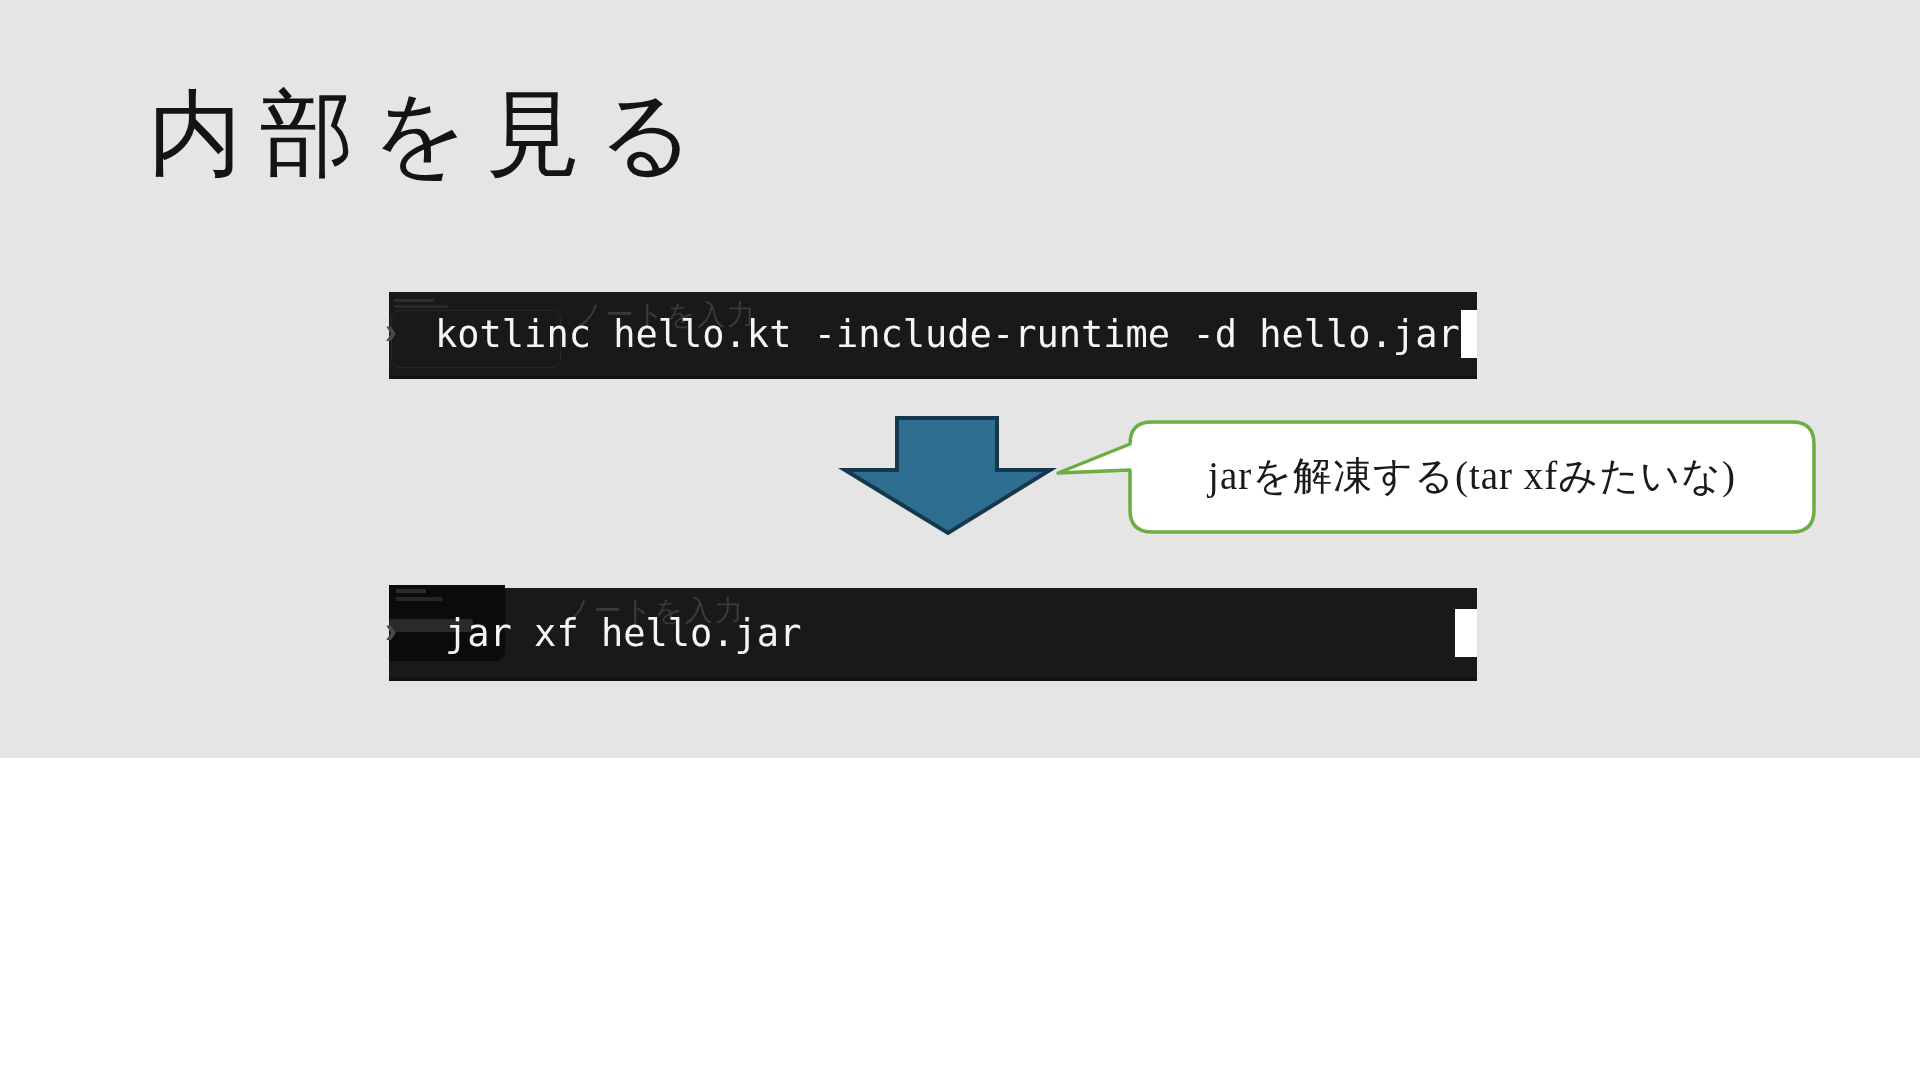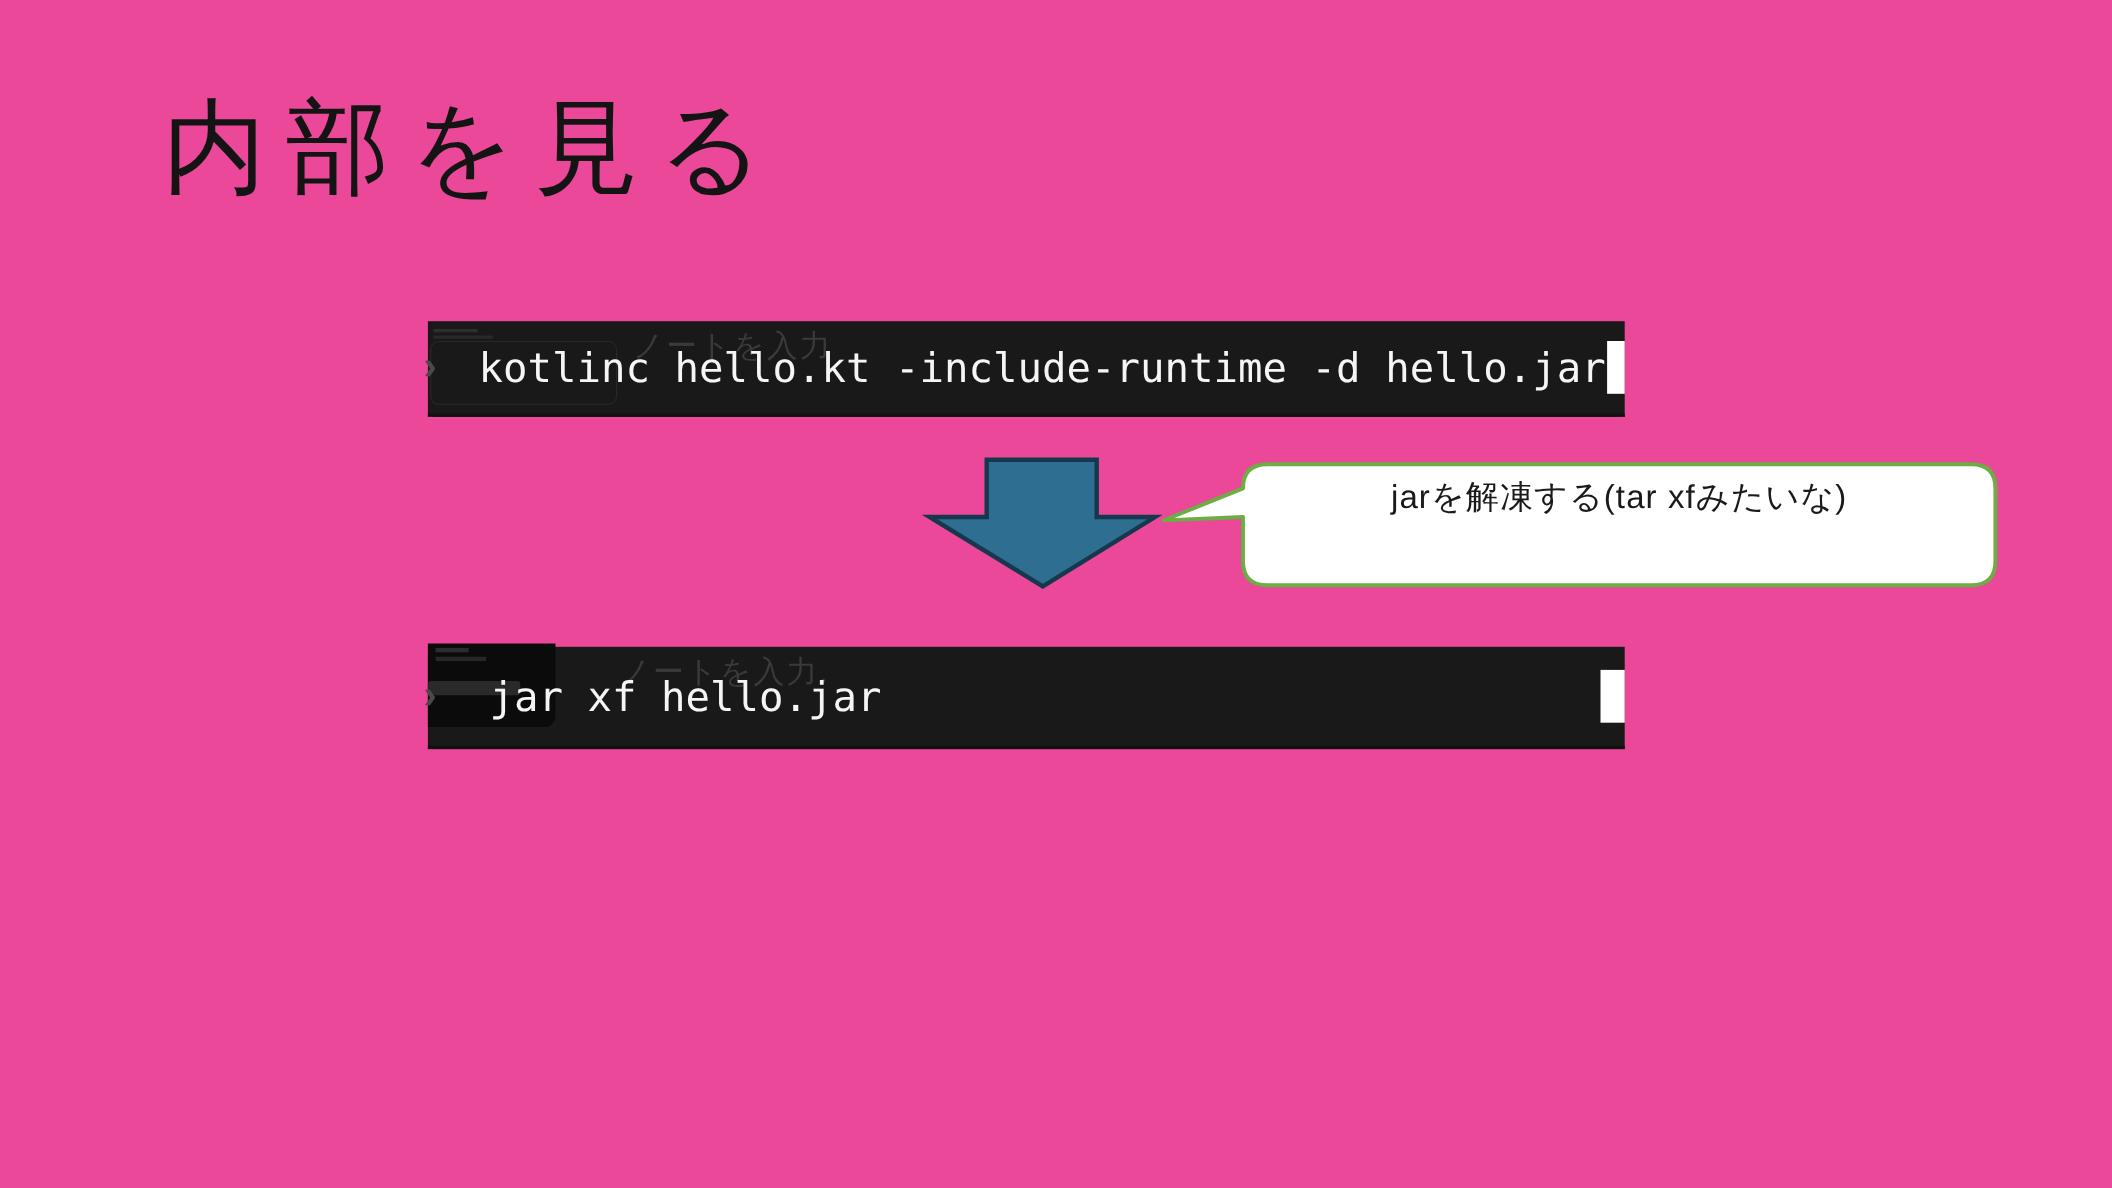--- a/index.html
+++ b/index.html
@@ -1,17 +1,17 @@
 <!DOCTYPE html>
 <html><head>
 <meta charset="utf-8">
 <style>
   html,body{margin:0;padding:0;background:#ffffff;}
   .slide{
-    position:relative;width:1920px;height:1080px;background:#ec4899;
+    position:relative;width:1920px;height:758px;background:#e5e5e5;
     overflow:hidden;font-family:"Liberation Sans",sans-serif;
   }
   
   .slide-title{
     position:absolute;left:148px;top:78px;
     font-size:94px;font-weight:200;color:#141414;
     letter-spacing:18px;line-height:1.2;
   }
   
   .terminal{
@@ -48,24 +48,24 @@
   .t1-outline{left:2px;top:18px;width:168px;height:56px;border:1px solid #282828;border-radius:8px;}
   .t2-menu{left:0;top:-3px;width:116px;height:76px;background:#0b0b0b;border-radius:0 0 10px 0;}
   .t2-bar1{left:7px;top:4px;width:30px;height:4px;background:#2c2c2c;}
   .t2-bar2{left:7px;top:12px;width:46px;height:4px;background:#262626;}
   .t2-highlight{left:0;top:34px;width:84px;height:13px;background:#2a2a2a;border-radius:3px;}
   
   .shape-layer{position:absolute;left:0;top:0;width:1920px;height:1080px;}
   .arrow-shape{fill:#2e6e91;stroke:#16384c;stroke-width:4;stroke-linejoin:miter;}
   .callout-shape{fill:#ffffff;stroke:#6bae43;stroke-width:3.5;stroke-linejoin:round;}
   .callout-text{
-    position:absolute;left:1140px;top:400px;width:664px;height:104px;
+    position:absolute;left:1140px;top:424px;width:664px;height:104px;
     display:flex;align-items:center;justify-content:center;
-    font-size:30px;font-weight:300;color:#1a1a1a;letter-spacing:1px;
-    font-family:Liberation Sans, sans-serif;white-space:nowrap;
+    font-size:39px;font-weight:300;color:#1a1a1a;letter-spacing:1px;
+    font-family:Liberation Serif, serif;white-space:nowrap;
   }
 </style>
 </head>
 <body>
 
 <div class="slide">
 
   <div class="slide-title">内部を見る</div>
 
   <div class="terminal top">

